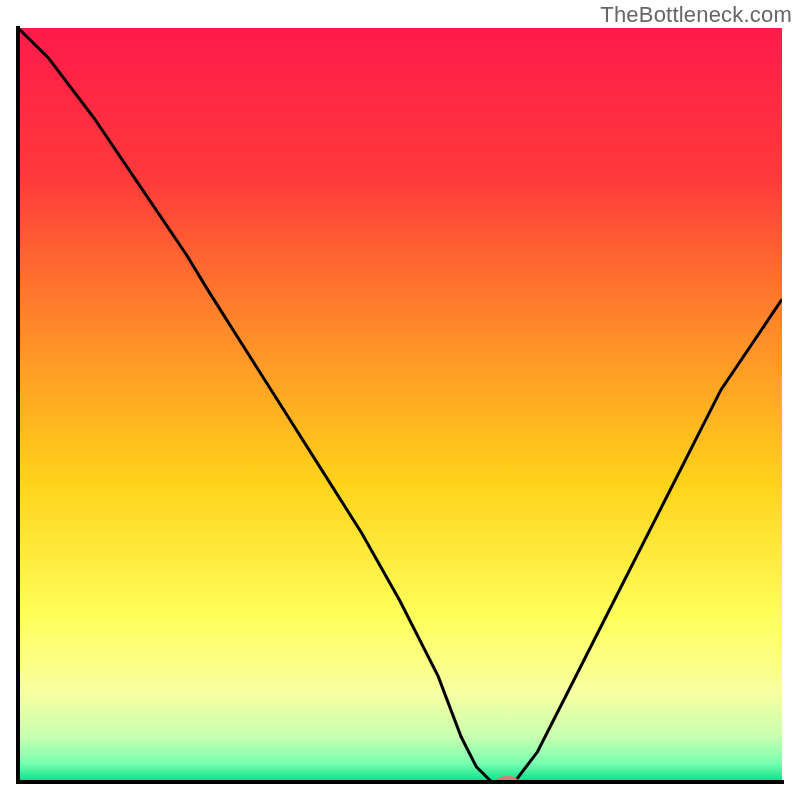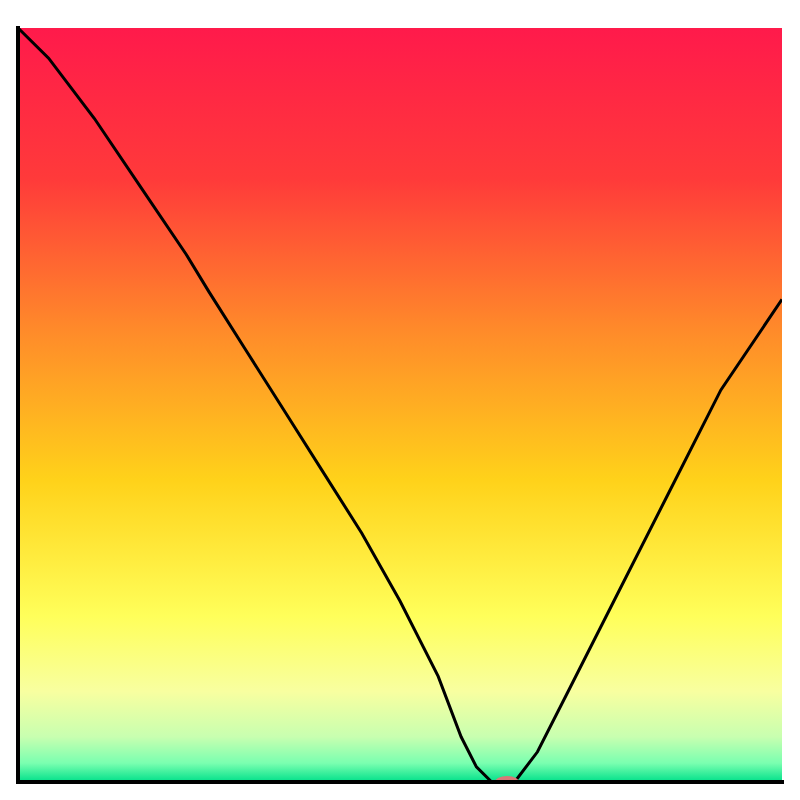--- a/index.html
+++ b/index.html
@@ -26,20 +26,21 @@
     letter-spacing: 0.2px;
   }
   svg {
     display: block;
   }
 </style>
 </head>
 <body>
 
 <div class="container">
+  <div class="watermark">TheBottleneck.com</div>
 
   <svg id="chart-svg" width="800" height="800" viewBox="0 0 800 800">
     <defs>
       <linearGradient id="bg-grad" x1="0" y1="0" x2="0" y2="1">
           <stop offset="0%" stop-color="#ff1a4b"></stop>
           <stop offset="20%" stop-color="#ff3a3a"></stop>
           <stop offset="40%" stop-color="#ff8a2a"></stop>
           <stop offset="60%" stop-color="#ffd21a"></stop>
           <stop offset="78%" stop-color="#ffff5a"></stop>
           <stop offset="88%" stop-color="#f8ffa0"></stop>

